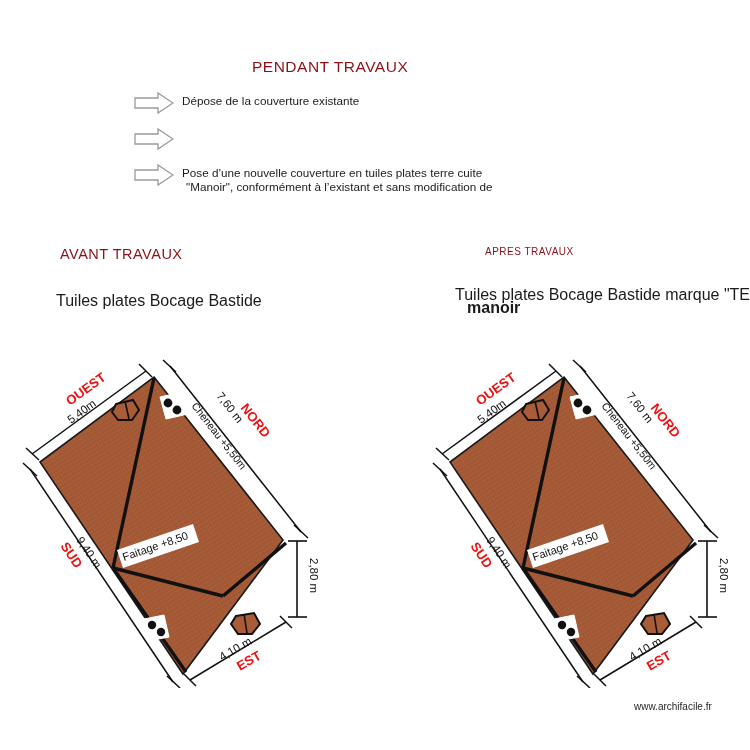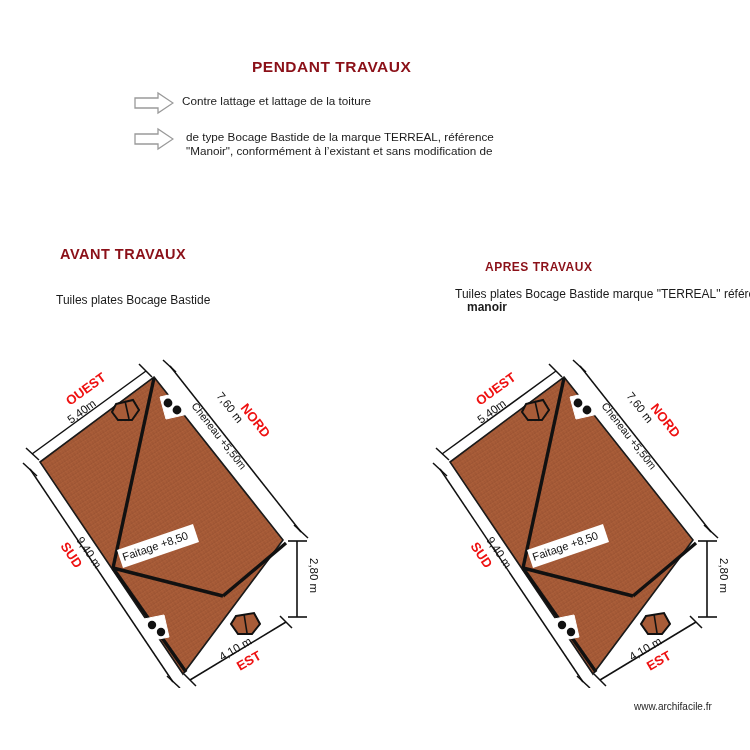--- a/index.html
+++ b/index.html
@@ -13,28 +13,28 @@
     height: 750px;
     position: relative;
     overflow: hidden;
     font-family: "Liberation Sans", sans-serif;
     color: #000000;
   }
 
   
   .heading {
     position: absolute;
-    font-weight: bold;
+    font-weight: normal;
     color: #8b1018;
     letter-spacing: 0.5px;
     white-space: nowrap;
   }
   #pendant-heading { left: 252px; top: 58px; font-size: 15.5px; }
   #avant-heading   { left: 60px;  top: 246px; font-size: 14.5px; }
-  #apres-heading   { left: 485px; top: 260px; font-size: 12px; }
+  #apres-heading   { left: 485px; top: 246px; font-size: 10px; }
 
   
   #works-list {
     position: absolute;
     left: 134px;
     top: 90px;
     width: 440px;
   }
   .work-row {
     display: flex;
@@ -53,21 +53,21 @@
     line-height: 13.6px;
     color: #1b1b1b;
     padding-top: 4px;
   }
   .work-text .ln { display: block; }
   .work-text .ind { padding-left: 4px; }
 
   
   .plan-subtitle {
     position: absolute;
-    font-size: 12px;
+    font-size: 16px;
     line-height: 13.2px;
     color: #1b1b1b;
     white-space: nowrap;
   }
   #avant-subtitle { left: 56px;  top: 294px; }
   #apres-subtitle { left: 455px; top: 288px; }
   #apres-subtitle .ref { display: block; font-weight: bold; padding-left: 12px; }
 
   
   #footer {
@@ -94,41 +94,48 @@
   .compass  { font-family: "Liberation Sans", sans-serif; font-size: 13.2px; font-weight: bold; fill: #ee1111; }
   .faitage  { font-family: "Liberation Sans", sans-serif; font-size: 11.2px; fill: #111111; }
 </style>
 </head>
 <body>
 
 <div class="heading" id="pendant-heading">PENDANT TRAVAUX</div>
 
 <div id="works-list">
 
-
-
   <div class="work-row">
     <span class="arrow-icon">
       <svg viewBox="0 0 40 24" width="40" height="24" aria-hidden="true">
         <polygon points="1,7 24,7 24,2 39,12 24,22 24,17 1,17" fill="#ffffff" stroke="#9a9a9a" stroke-width="1.3"></polygon>
       </svg>
     </span>
     <span class="work-text">
-      <span class="ln">Contre lattage et lattage de la toiture</span>
+      <span class="ln">Dépose de la couverture existante</span>
     </span>
   </div>
+
 
   <div class="work-row">
     <span class="arrow-icon">
       <svg viewBox="0 0 40 24" width="40" height="24" aria-hidden="true">
         <polygon points="1,7 24,7 24,2 39,12 24,22 24,17 1,17" fill="#ffffff" stroke="#9a9a9a" stroke-width="1.3"></polygon>
       </svg>
     </span>
+  </div>
+
+  <div class="work-row">
+    <span class="arrow-icon">
+      <svg viewBox="0 0 40 24" width="40" height="24" aria-hidden="true">
+        <polygon points="1,7 24,7 24,2 39,12 24,22 24,17 1,17" fill="#ffffff" stroke="#9a9a9a" stroke-width="1.3"></polygon>
+      </svg>
+    </span>
     <span class="work-text">
-      <span class="ln ind"> de type Bocage Bastide de la marque TERREAL, référence</span>
+      <span class="ln">Pose d’une nouvelle couverture en tuiles plates terre cuite</span>
       <span class="ln ind"> "Manoir", conformément à l’existant et sans modification de</span>
     </span>
   </div>
 
 </div>
 
 <div class="heading" id="avant-heading">AVANT TRAVAUX</div>
 
 <div class="heading" id="apres-heading">APRES TRAVAUX</div>
 

